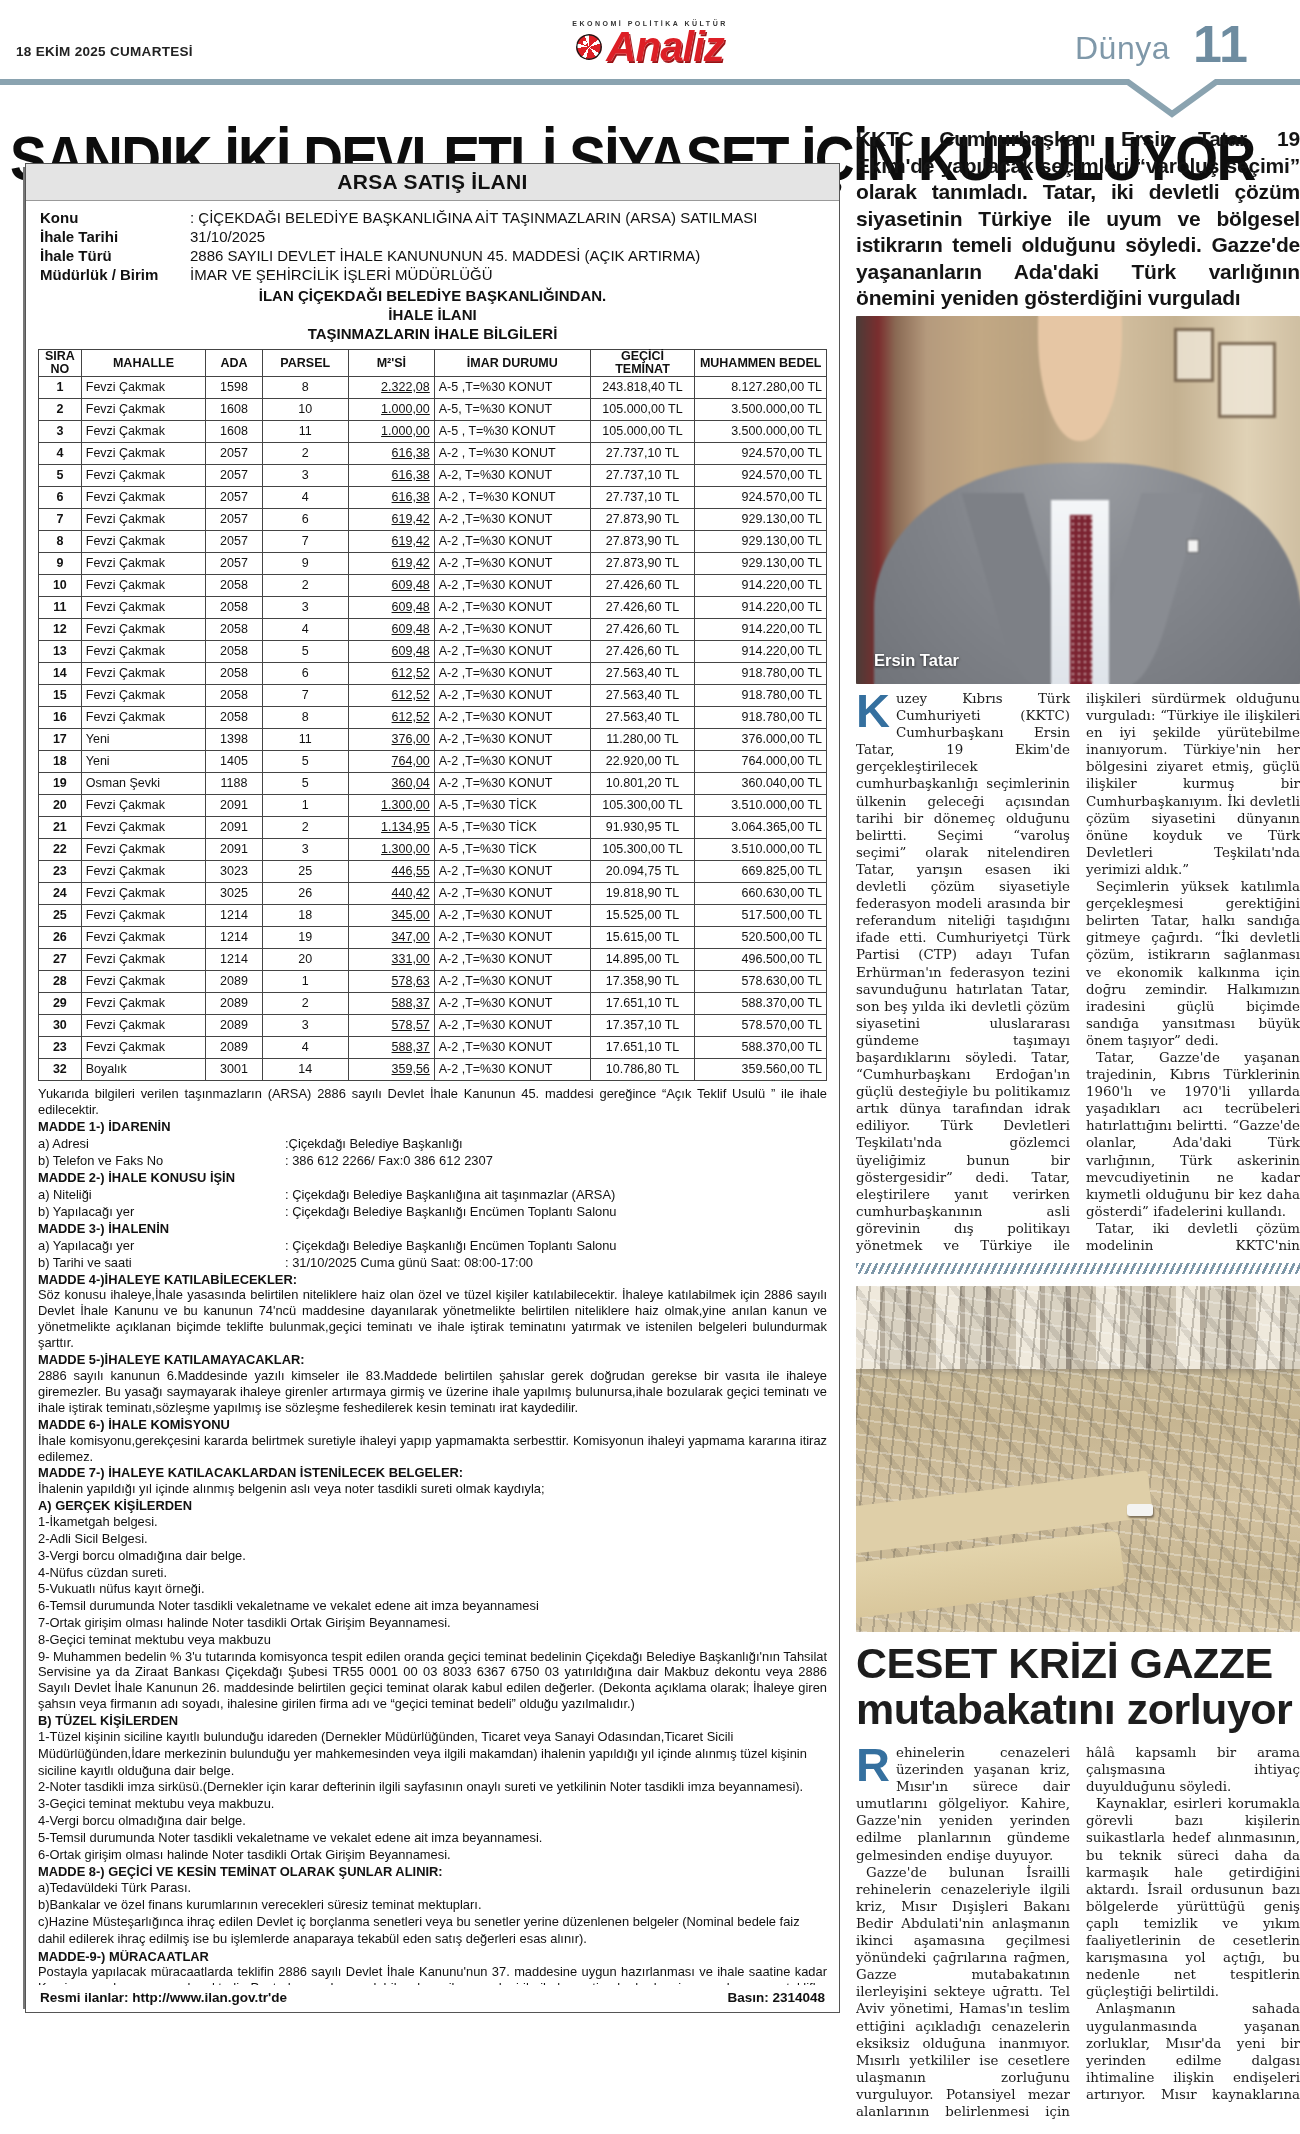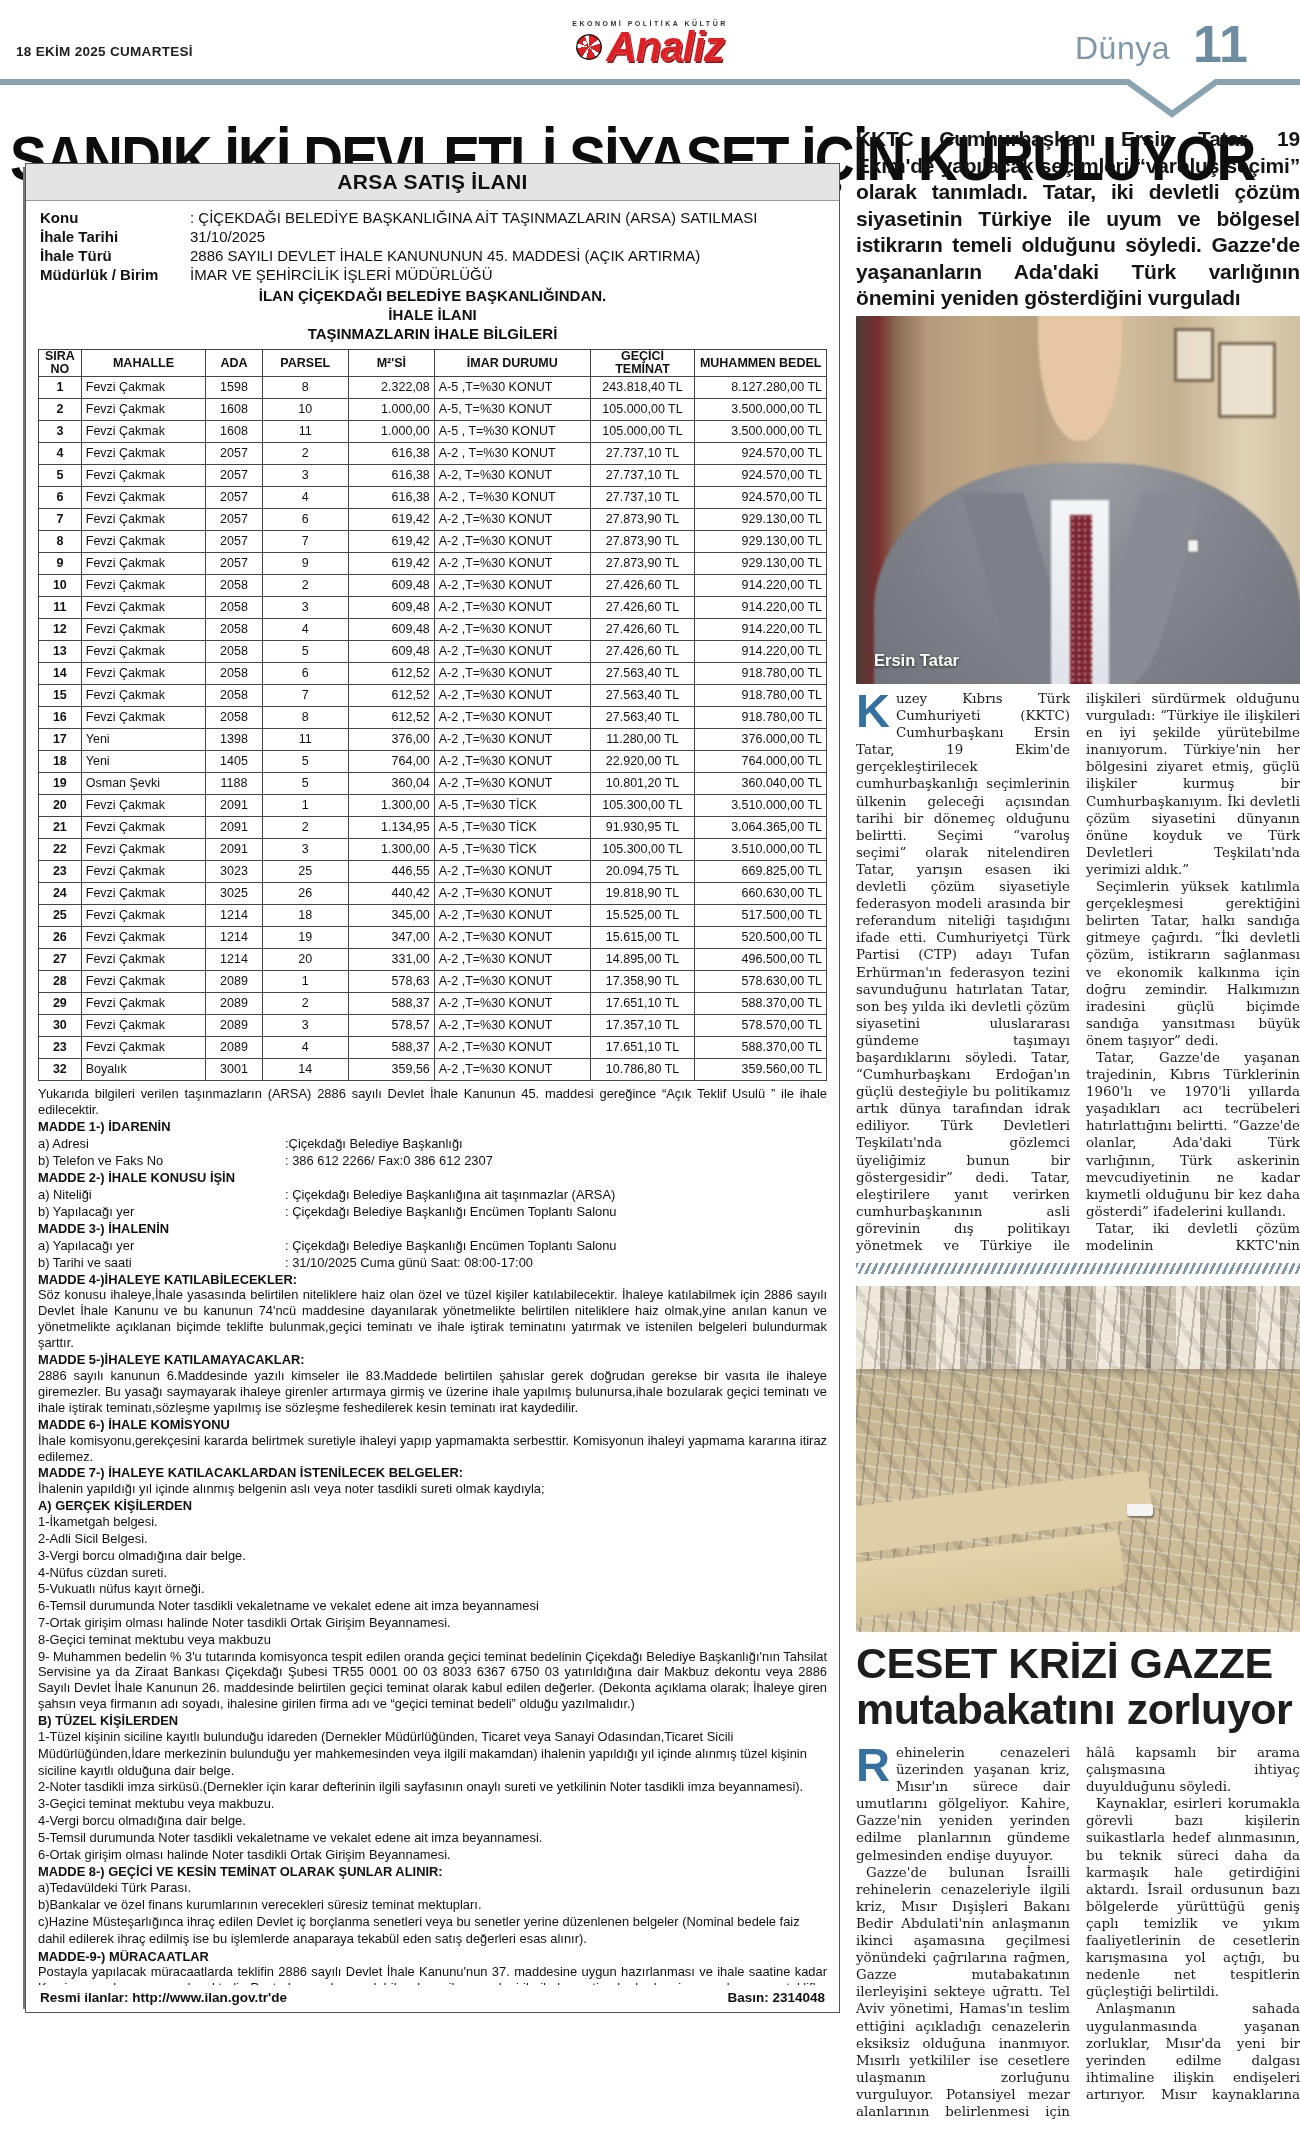--- a/index.html
+++ b/index.html
@@ -45,21 +45,21 @@
   .meta-label{width:150px;font-weight:bold;flex:none;}
   .meta-value{flex:1;}
   .center-lines{text-align:center;font-weight:bold;font-size:15px;line-height:19px;margin-top:2px;}
   
   table.lots{border-collapse:collapse;margin:6px auto 0 auto;width:789px;font-size:12.5px;}
   table.lots th, table.lots td{border:1px solid #444;padding:0 4px;height:21px;line-height:13px;}
   table.lots th{font-weight:bold;text-align:center;font-size:12.5px;}
   td.c-no{text-align:center;font-weight:bold;}
   td.c-mah{text-align:left;padding-left:14px;}
   td.c-ada,td.c-par{text-align:center;}
-  td.c-m2{text-align:right;padding-right:20px;}
+  td.c-m2{text-align:right;padding-right:20px;text-decoration:underline;}
   td.c-imar{text-align:left;padding-left:16px;}
   td.c-tem{text-align:center;padding-right:14px;}
   td.c-bed{text-align:right;padding-right:18px;}
   
   .nbody{padding:5px 12px 0 12px;font-size:12.9px;line-height:15.9px;text-align:justify;}
   .ln{margin:0;}
   .ln.h{font-weight:bold;text-align:left;margin-top:1px;}
   .ln.li{text-align:left;line-height:16.8px;}
   .ln.kv{display:flex;text-align:left;line-height:17px;}
   .ln.kv .lbl{width:247px;flex:none;}

